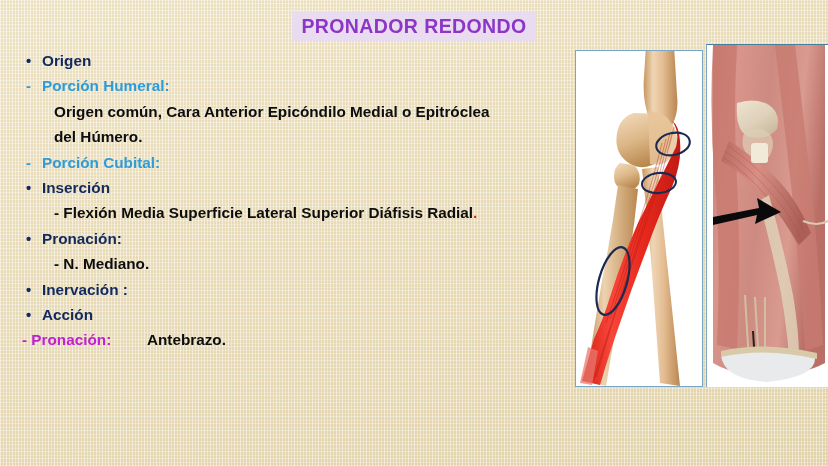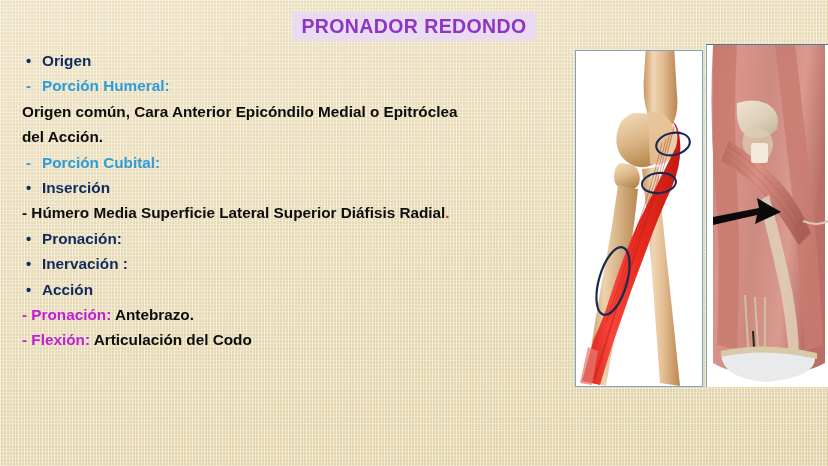--- a/index.html
+++ b/index.html
@@ -79,21 +79,21 @@
     top: 0;
     font-size: 15px;
     line-height: 25.4px;
   }
   .line.bullet > .bullet-mark.dash {
     left: 4px;
     font-weight: bold;
   }
   .c-navy   { color: #12295e; }
   .c-cyan   { color: #2e9cd8; }
-  .c-black  { color: #0d0d0d; }
+  .c-black  { color: #0d0d0d; margin-left: 32px; }
   .c-magenta{ color: #c01fd3; margin-top: 44px; }
   .c-red    { color: #d6281f; }
 
   
   #figures {
     position: absolute;
     left: 575px;
     top: 44px;
   }
 
@@ -142,62 +142,62 @@
 
     <div class="line bullet">
       <span class="bullet-mark dash c-cyan">-</span>
       <span class="c-cyan">Porción Humeral:</span>
     </div>
 
     <div class="line">
       <span class="c-black">Origen común, Cara Anterior Epicóndilo Medial o Epitróclea</span>
     </div>
     <div class="line">
-      <span class="c-black">del Acción.</span>
+      <span class="c-black">del Húmero.</span>
     </div>
 
     <div class="line bullet">
       <span class="bullet-mark dash c-cyan">-</span>
       <span class="c-cyan">Porción Cubital:</span>
     </div>
 
 
     <div class="line bullet">
       <span class="bullet-mark c-navy">•</span>
       <span class="c-navy">Inserción</span>
     </div>
 
     <div class="line">
-      <span class="c-black">- Húmero Media Superficie Lateral Superior Diáfisis  Radial</span><span class="c-red">.</span>
+      <span class="c-black">- Flexión Media Superficie Lateral Superior Diáfisis  Radial</span><span class="c-red">.</span>
     </div>
 
     <div class="line bullet">
       <span class="bullet-mark c-navy">•</span>
       <span class="c-navy">Pronación:</span>
     </div>
 
+    <div class="line">
+      <span class="c-black">- N. Mediano.</span>
+    </div>
 
     <div class="line bullet">
       <span class="bullet-mark c-navy">•</span>
       <span class="c-navy">Inervación :</span>
     </div>
 
 
     <div class="line bullet">
       <span class="bullet-mark c-navy">•</span>
       <span class="c-navy">Acción</span>
     </div>
 
     <div class="line">
       <span class="c-magenta">- Pronación:</span><span class="c-black"> Antebrazo.</span>
     </div>
 
-    <div class="line">
-      <span class="c-magenta">- Flexión:</span><span class="c-black"> Articulación del Codo</span>
-    </div>
 
   </div>
 
   <div id="figures">
 
     <div class="fig" id="fig-bone">
       <svg width="126" height="335" viewBox="0 0 126 335">
         <defs>
           <linearGradient id="boneG" x1="0" y1="0" x2="1" y2="0">
             <stop offset="0%" stop-color="#c9965f"></stop>

